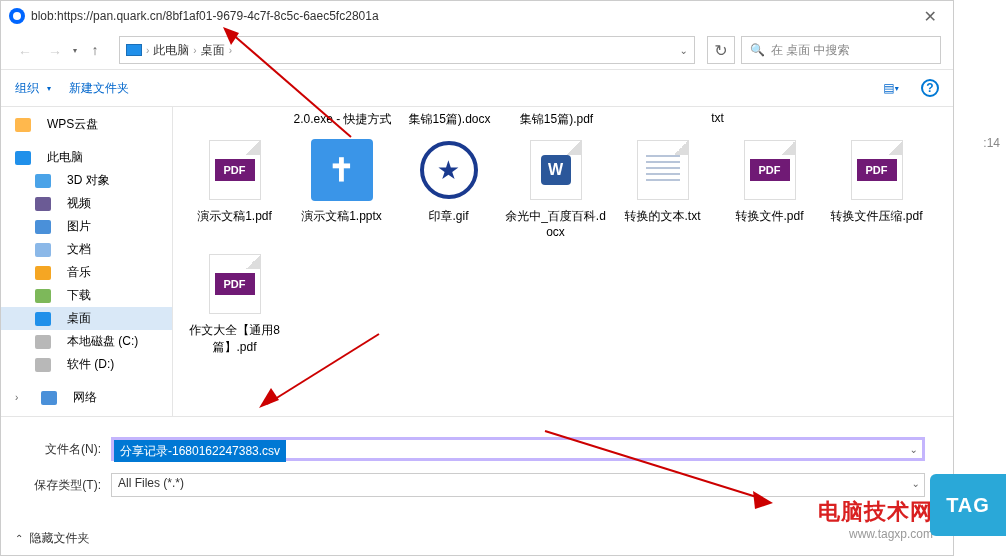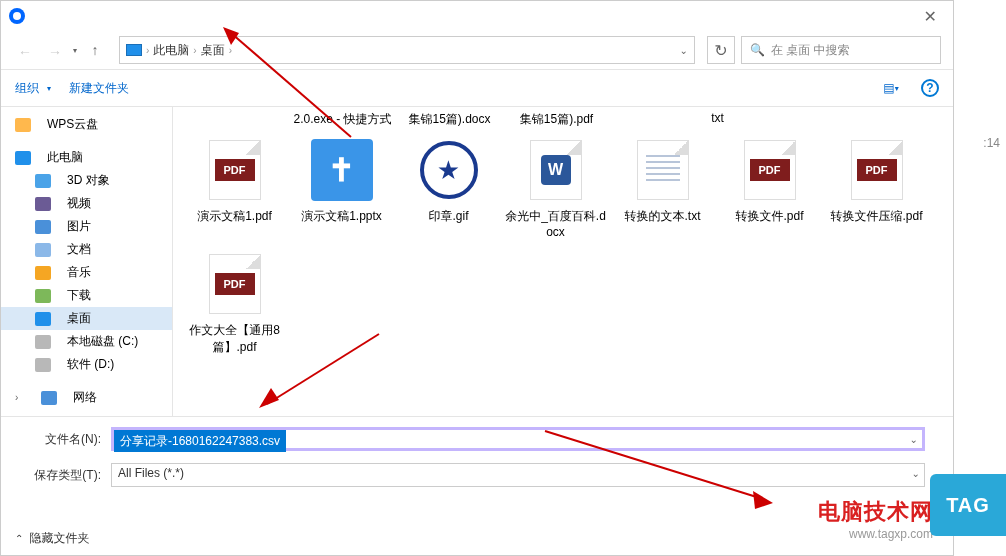--- a/index.html
+++ b/index.html
@@ -45,34 +45,34 @@
 .disk-icon { background: #b8b8b8; border-radius: 2px; }
 .net-icon { background: #4a90d9; border-radius: 2px; }
 .expander { width: 10px; font-size: 10px; color: #666; }
 .file-area { flex: 1; overflow: auto; padding: 4px 8px; }
 .file-row { display: flex; flex-wrap: wrap; }
 .file-item { width: 107px; display: flex; flex-direction: column; align-items: center; padding: 6px 2px; font-size: 12px; text-align: center; gap: 6px; }
 .file-label-only { width: 107px; font-size: 12px; text-align: center; padding: 0 2px; }
 .file-thumb { width: 64px; height: 64px; display: flex; align-items: center; justify-content: center; position: relative; }
 .pdf-thumb { width: 52px; height: 60px; background: #fff; border: 1px solid #ddd; position: relative; display:flex; align-items:center; justify-content:center; }
 .pdf-thumb::before { content:""; position:absolute; top:0; right:0; width:14px; height:14px; background:linear-gradient(135deg,#fff 0%,#fff 50%,#ddd 50%,#ddd 100%); }
-.pdf-badge { width: 40px; height: 22px; background: #7f1d1d; color: #fff; font-size: 11px; font-weight: bold; display:flex; align-items:center; justify-content:center; }
+.pdf-badge { width: 40px; height: 22px; background: #701a75; color: #fff; font-size: 11px; font-weight: bold; display:flex; align-items:center; justify-content:center; }
 .pptx-thumb { width: 62px; height: 62px; background: #3a95e8; border-radius: 4px; display:flex; align-items:center; justify-content:center; color:#fff; font-size:32px; font-weight:bold; }
 .stamp-thumb { width: 58px; height: 58px; border: 4px solid #1a3a8f; border-radius: 50%; display:flex; align-items:center; justify-content:center; position:relative; }
 .stamp-star { color: #1a3a8f; font-size: 26px; }
 .docx-thumb { width: 52px; height: 60px; background: #fff; border:1px solid #ddd; display:flex; align-items:center; justify-content:center; position:relative; }
 .docx-thumb::before { content:""; position:absolute; top:0; right:0; width:14px; height:14px; background:linear-gradient(135deg,#fff 0%,#fff 50%,#ddd 50%,#ddd 100%); }
 .docx-badge { width: 30px; height: 30px; background:#2b579a; color:#fff; border-radius:4px; display:flex; align-items:center; justify-content:center; font-size:16px; font-weight:bold; }
 .txt-thumb { width: 52px; height: 60px; background:#fff; border:1px solid #ddd; position:relative; }
 .txt-thumb::before { content:""; position:absolute; top:0; right:0; width:14px; height:14px; background:linear-gradient(135deg,#fff 0%,#fff 50%,#ddd 50%,#ddd 100%); }
 .txt-lines { position:absolute; left:8px; top:14px; right:8px; }
 .txt-lines div { height:2px; background:#b8c5d9; margin-bottom:4px; }
 .file-name { line-height: 1.35; word-break: break-all; max-width: 100%; }
 .truncated-row { display: flex; gap: 0; padding-left: 0; margin-bottom: 4px; }
-.bottom-form { padding: 10px 28px 0 28px; border-top: 1px solid #e5e5e5; }
+.bottom-form { padding: 20px 28px 0 28px; border-top: 1px solid #e5e5e5; }
 .form-row { display: flex; align-items: center; margin-bottom: 12px; gap: 10px; }
 .form-label { font-size: 12px; color: #333; width: 72px; text-align: right; }
 .filename-input { flex: 1; height: 24px; border: 3px solid #c4b5fd; background: #fff; font-size: 12px; padding: 0; position: relative; }
 .filename-selected { background: #0078d4; color: #fff; padding: 3px 6px; display: inline-block; height: 22px; line-height: 16px; }
 .dropdown-arrow { position: absolute; right: 4px; top: 4px; font-size: 10px; color: #666; }
 .type-select { flex: 1; height: 24px; border: 1px solid #ccc; font-size: 12px; padding: 2px 6px; position: relative; color: #333; background:#fff; }
 .footer { position: absolute; bottom: 8px; left: 14px; display: flex; align-items: center; gap: 6px; font-size: 12px; color: #333; }
 .watermark { position: absolute; bottom: 14px; right: 20px; text-align: right; }
 .wm-text { color: #d92020; font-size: 22px; font-weight: bold; letter-spacing: 1px; }
 .wm-url { font-size: 12px; color: #999; }
@@ -83,20 +83,21 @@
 .arrow-head { fill: #cc0000; }
 </style>
 </head>
 <body>
 
 <div class="dialog">
 
   <div class="titlebar">
     <div class="title-left">
       <div class="quark-icon"></div>
+      <div class="title-text">blob:https://pan.quark.cn/8bf1af01-9679-4c7f-8c5c-6aec5fc2801a</div>
     </div>
     <div class="close-btn">✕</div>
   </div>
 
   <div class="navbar">
     <div class="nav-btn">←</div>
     <div class="nav-btn">→</div>
     <div class="chevron-small">▾</div>
     <div class="nav-btn enabled">↑</div>
     <div class="breadcrumb">

